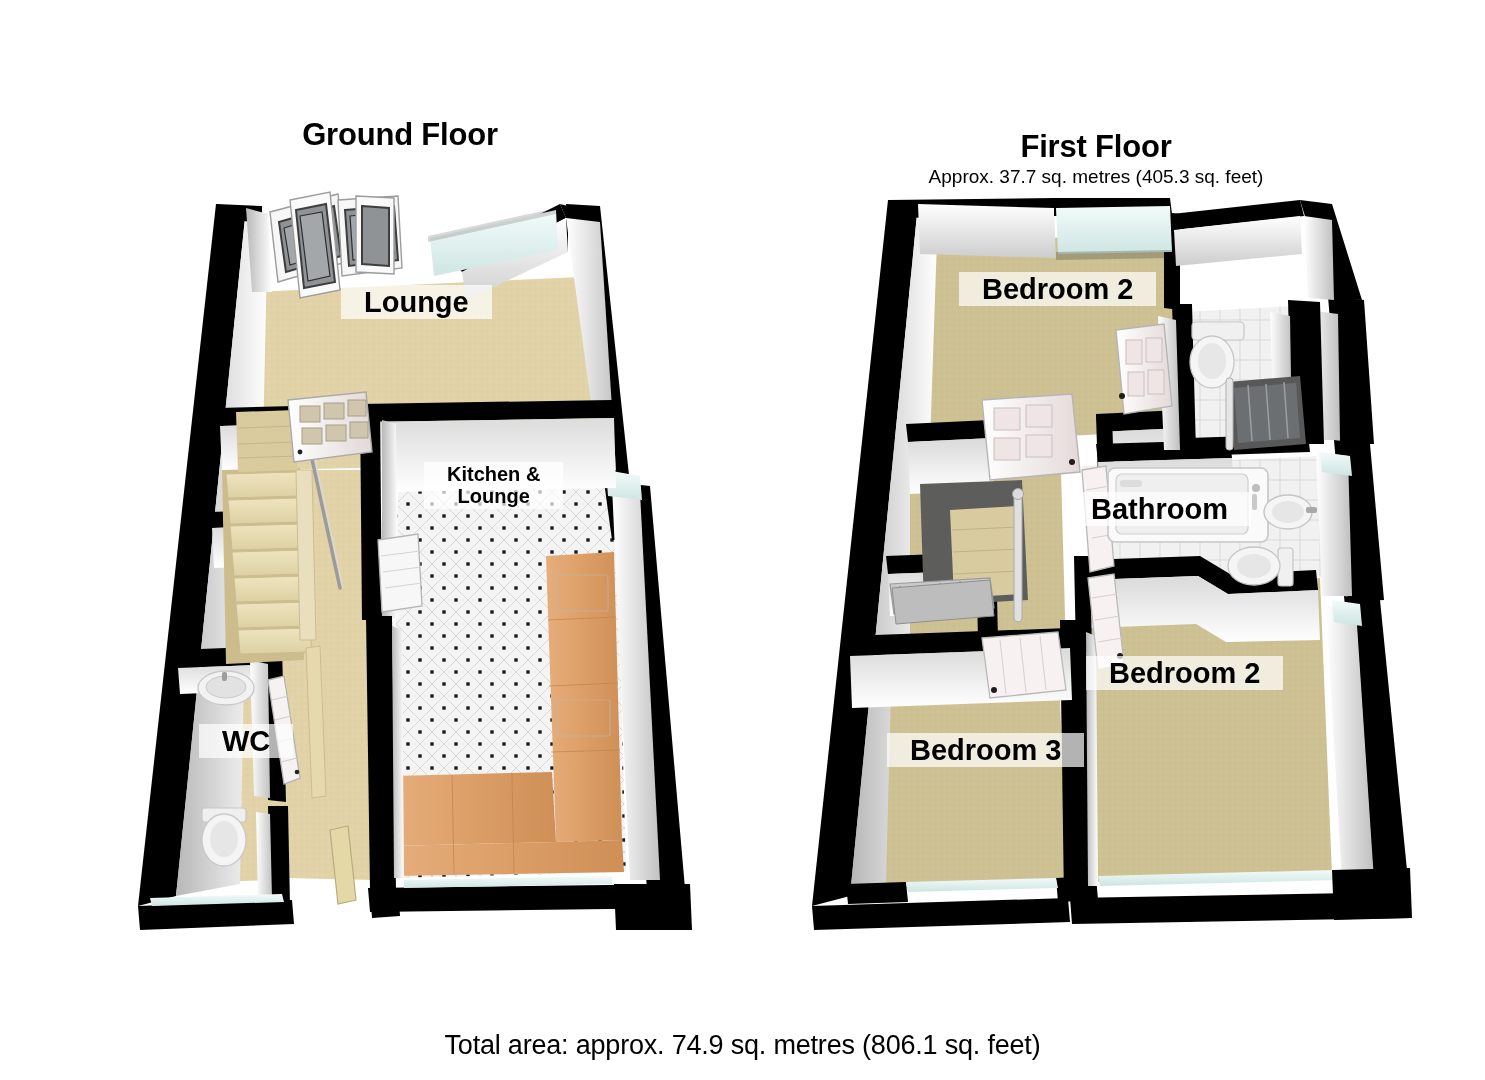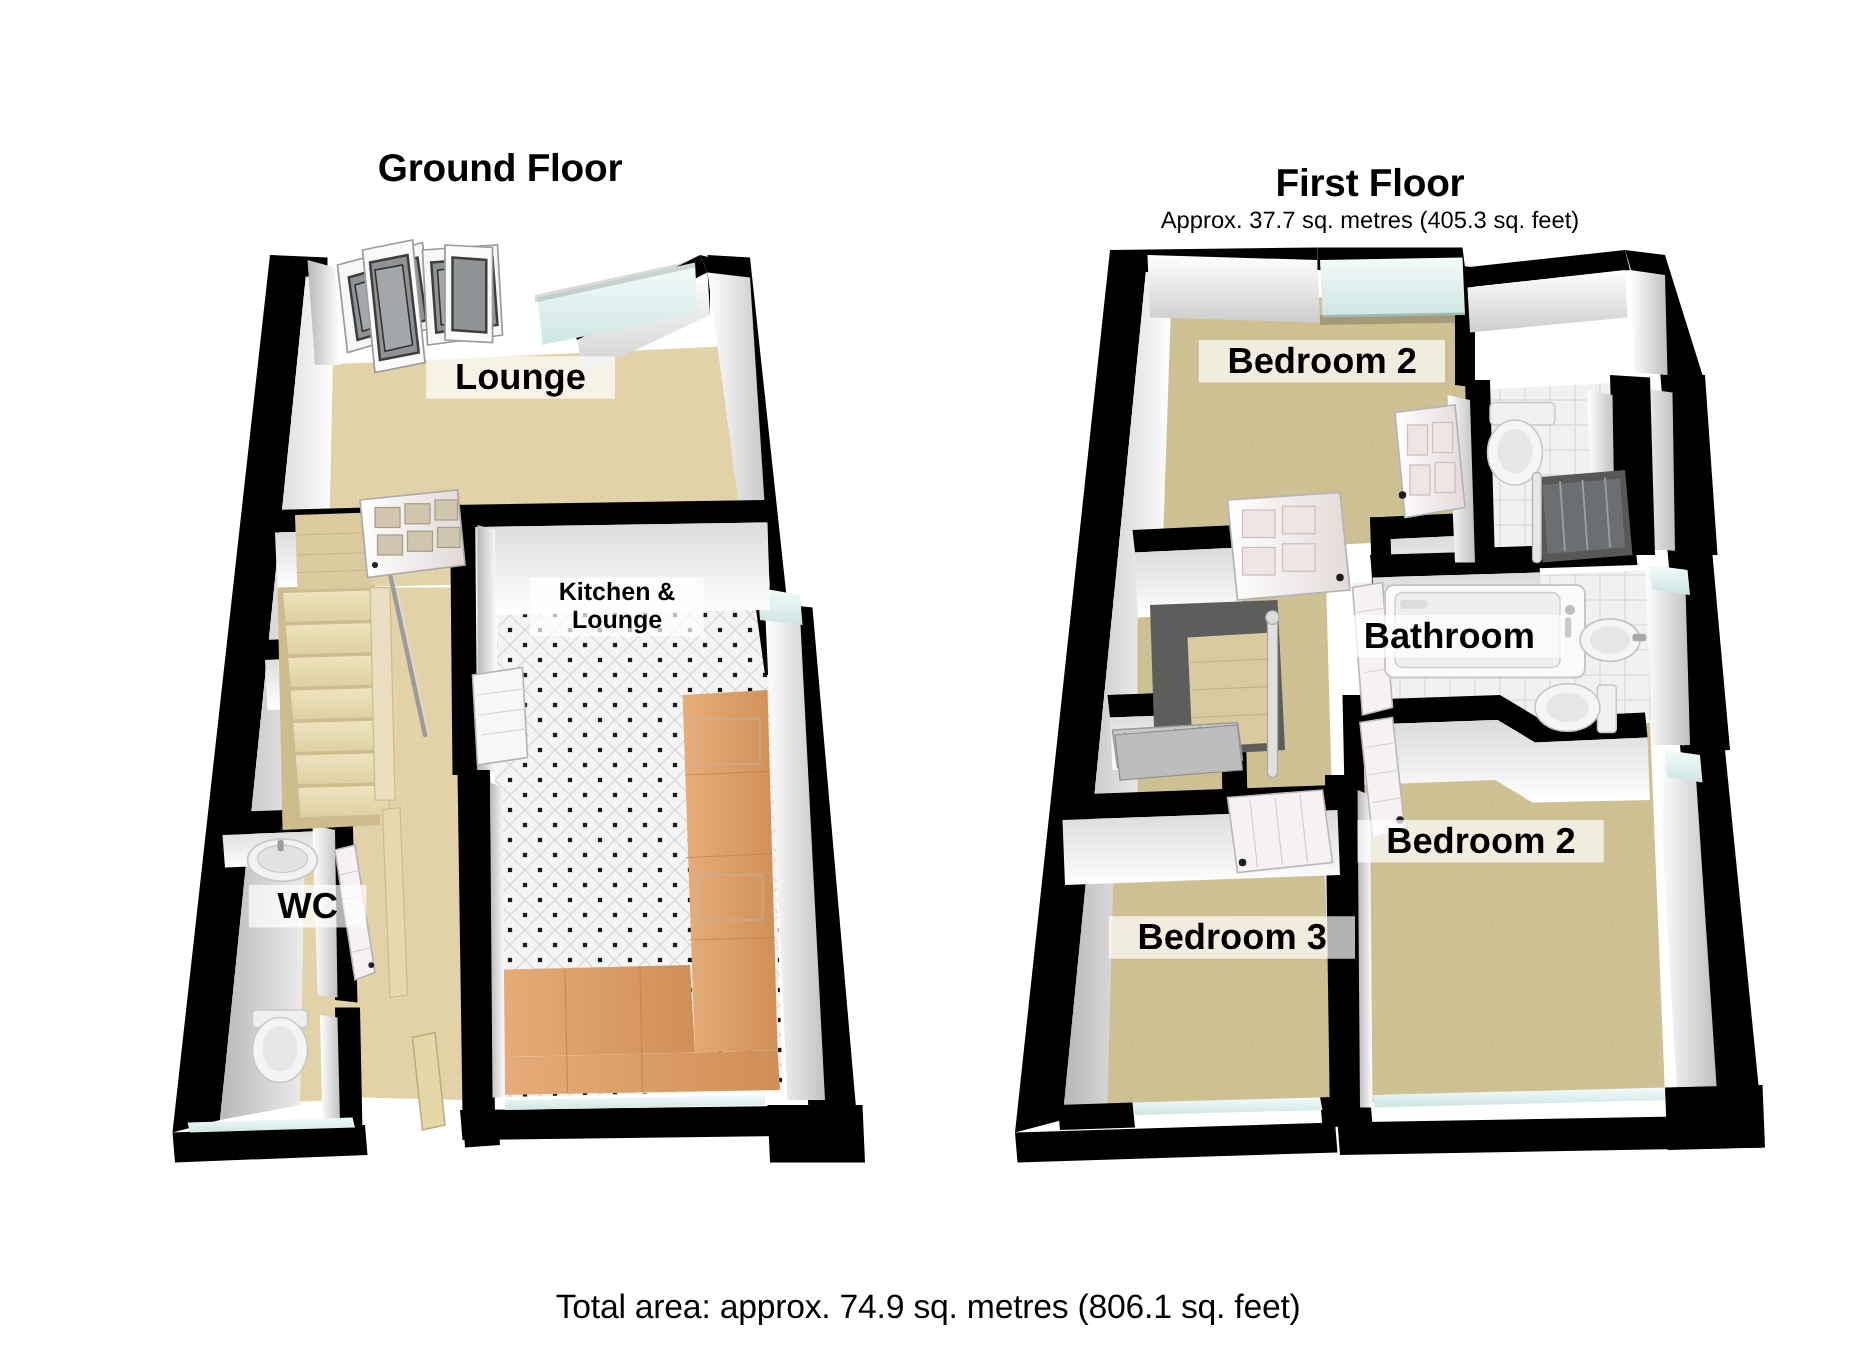--- a/index.html
+++ b/index.html
@@ -580,21 +580,21 @@
   </svg>
   </div>
 
   <div class="room-label" id="lbl-lounge" style="left:341px;top:285px;font-size:29px;">Lounge</div>
 
   <div class="room-label" id="lbl-kitchen" style="left:424px;top:462px;font-size:20px;">
     <div>Kitchen &amp;</div>
     <div>Lounge</div>
   </div>
 
-  <div class="room-label" id="lbl-wc" style="left:199px;top:708px;font-size:29px;">WC</div>
+  <div class="room-label" id="lbl-wc" style="left:199px;top:724px;font-size:29px;">WC</div>
 
   <div class="room-label" id="lbl-bed1" style="left:959px;top:272px;font-size:29px;">Bedroom 2</div>
 
   <div class="room-label" id="lbl-bath" style="left:1056px;top:492px;font-size:29px;margin-left:12px;">Bathroom</div>
 
   <div class="room-label" id="lbl-bed2" style="left:1086px;top:656px;font-size:29px;">Bedroom 2</div>
 
   <div class="room-label" id="lbl-bed3" style="left:872px;top:733px;font-size:29px;margin-left:15px;">Bedroom 3</div>
 
   <div class="total-area">Total area: approx. 74.9 sq. metres (806.1 sq. feet)</div>

